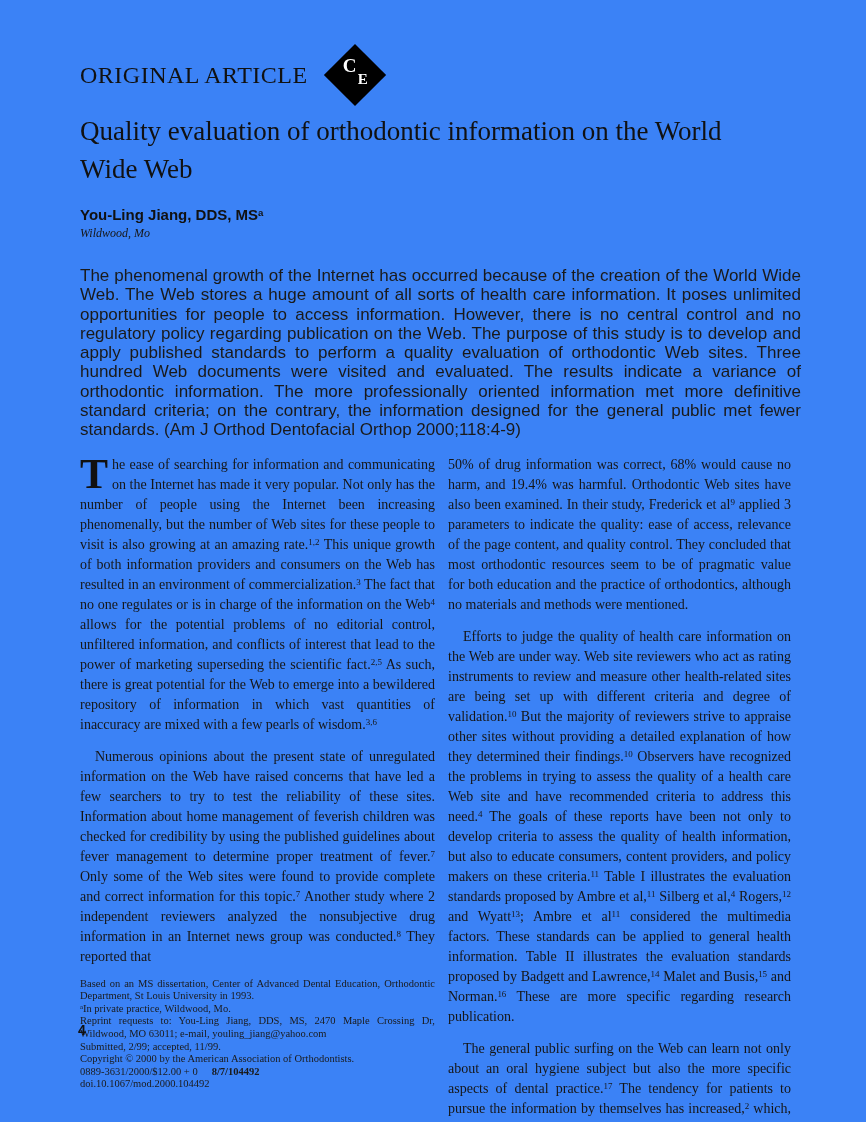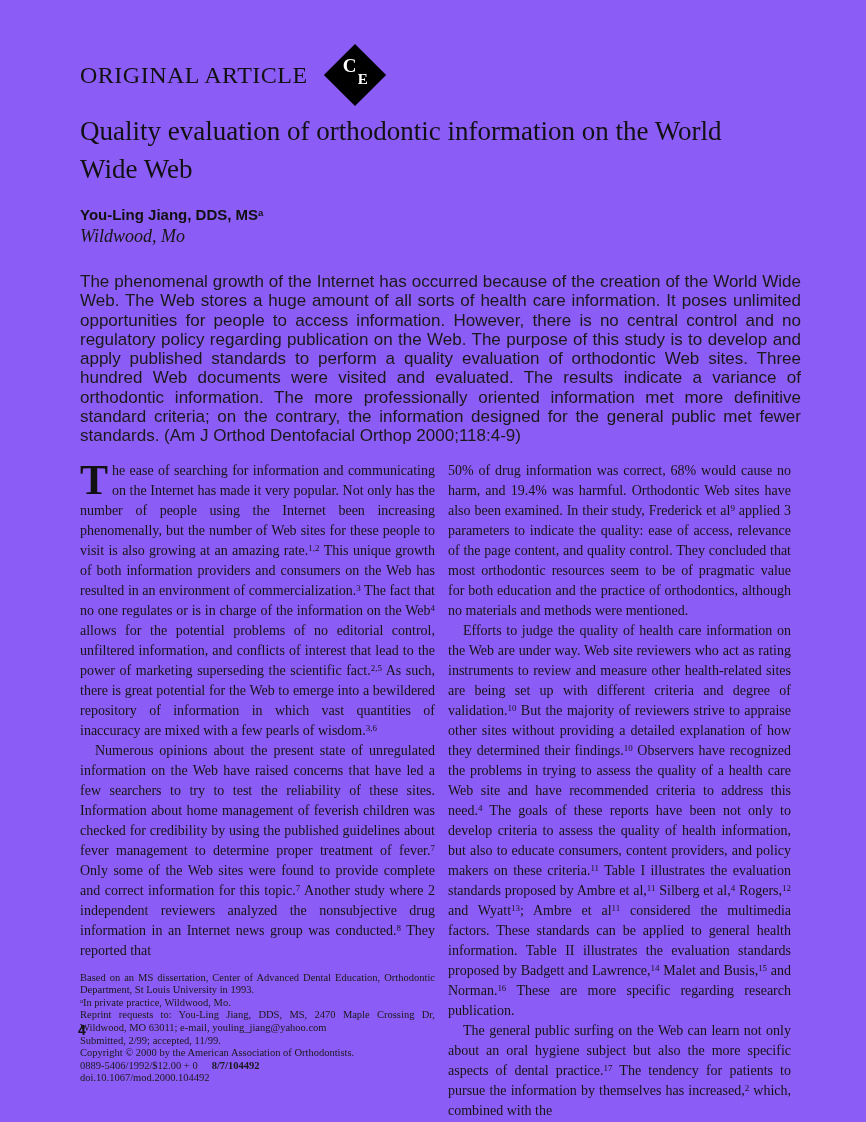--- a/index.html
+++ b/index.html
@@ -1,20 +1,20 @@
 <!DOCTYPE html>
 <html><head>
 <meta charset="utf-8">
 <style>
   html, body { margin: 0; padding: 0; background: #ffffff; }
   .page {
     position: relative;
     width: 866px;
     height: 1122px;
-    background: #8b5cf6;
+    background: #3b82f6;
     color: #161616;
     box-sizing: border-box;
     padding: 44px 65px 0 80px;
     overflow: hidden;
     font-family: "Liberation Serif", serif;
   }
 
   
   .kicker-row {
     display: flex;
@@ -68,21 +68,21 @@
   .author {
     font-family: "Liberation Sans", sans-serif;
     font-weight: bold;
     font-size: 15px;
     margin: 0 0 3px 0;
     color: #111;
   }
   .affiliation {
     font-family: "Liberation Serif", serif;
     font-style: italic;
-    font-size: 18px;
+    font-size: 12px;
     margin: 0 0 25px 0;
   }
   .abstract {
     font-family: "Liberation Sans", sans-serif;
     font-size: 17px;
     line-height: 19.3px;
     text-align: justify;
     margin: 0 0 15px 0;
     color: #1a1a1a;
   }
@@ -96,21 +96,21 @@
   .col-left  { width: 355px; flex: 0 0 355px; }
   .col-right { width: 343px; flex: 0 0 343px; }
   .body-para {
     font-family: "Liberation Serif", serif;
     font-size: 14px;
     line-height: 20px;
     text-align: justify;
     margin: 0;
     color: #161616;
   }
-  .body-para.indent { text-indent: 15px; }
+  .body-para.indent { text-indent: 15px; margin-top: 12px; }
   .dropcap {
     float: left;
     font-weight: bold;
     font-size: 42px;
     line-height: 34px;
     padding: 2px 4px 0 0;
     color: #111;
   }
   sup {
     font-size: 64%;
@@ -171,21 +171,21 @@
     <section class="col col-left">
       <p class="body-para"><span class="dropcap">T</span><span>he ease of searching for information and communicating on the Internet has made it very popular. Not only has the number of people using the Internet been increasing phenomenally, but the number of Web sites for these people to visit is also growing at an amazing rate.<sup>1,2</sup> This unique growth of both information providers and consumers on the Web has resulted in an environment of commercialization.<sup>3</sup> The fact that no one regulates or is in charge of the information on the Web<sup>4</sup> allows for the potential problems of no editorial control, unfiltered information, and conflicts of interest that lead to the power of marketing superseding the scientific fact.<sup>2,5</sup> As such, there is great potential for the Web to emerge into a bewildered repository of information in which vast quantities of inaccuracy are mixed with a few pearls of wisdom.<sup>3,6</sup></span></p>
       <p class="body-para indent">Numerous opinions about the present state of unregulated information on the Web have raised concerns that have led a few searchers to try to test the reliability of these sites. Information about home management of feverish children was checked for credibility by using the published guidelines about fever management to determine proper treatment of fever.<sup>7</sup> Only some of the Web sites were found to provide complete and correct information for this topic.<sup>7</sup> Another study where 2 independent reviewers analyzed the nonsubjective drug information in an Internet news group was conducted.<sup>8</sup> They reported that</p>
 
       <div class="footnotes">
         <p>Based on an MS dissertation, Center of Advanced Dental Education, Orthodontic Department, St Louis University in 1993.</p>
         <p><sup>a</sup>In private practice, Wildwood, Mo.</p>
         <p>Reprint requests to: You-Ling Jiang, DDS, MS, 2470 Maple Crossing Dr, Wildwood, MO 63011; e-mail, youling_jiang@yahoo.com</p>
         <p>Submitted, 2/99; accepted, 11/99.</p>
         <p>Copyright © 2000 by the American Association of Orthodontists.</p>
-        <p><span>0889-5406/1992/$12.00 + 0</span><span class="fn-code-bold">8/7/104492</span></p>
+        <p><span>0889-3631/2000/$12.00 + 0</span><span class="fn-code-bold">8/7/104492</span></p>
         <p>doi.10.1067/mod.2000.104492</p>
       </div>
     </section>
 
     <section class="col col-right">
       <p class="body-para">50% of drug information was correct, 68% would cause no harm, and 19.4% was harmful. Orthodontic Web sites have also been examined. In their study, Frederick et al<sup>9</sup> applied 3 parameters to indicate the quality: ease of access, relevance of the page content, and quality control. They concluded that most orthodontic resources seem to be of pragmatic value for both education and the practice of orthodontics, although no materials and methods were mentioned.</p>
       <p class="body-para indent">Efforts to judge the quality of health care information on the Web are under way. Web site reviewers who act as rating instruments to review and measure other health-related sites are being set up with different criteria and degree of validation.<sup>10</sup> But the majority of reviewers strive to appraise other sites without providing a detailed explanation of how they determined their findings.<sup>10</sup> Observers have recognized the problems in trying to assess the quality of a health care Web site and have recommended criteria to address this need.<sup>4</sup> The goals of these reports have been not only to develop criteria to assess the quality of health information, but also to educate consumers, content providers, and policy makers on these criteria.<sup>11</sup> Table I illustrates the evaluation standards proposed by Ambre et al,<sup>11</sup> Silberg et al,<sup>4</sup> Rogers,<sup>12</sup> and Wyatt<sup>13</sup>; Ambre et al<sup>11</sup> considered the multimedia factors. These standards can be applied to general health information. Table II illustrates the evaluation standards proposed by Badgett and Lawrence,<sup>14</sup> Malet and Busis,<sup>15</sup> and Norman.<sup>16</sup> These are more specific regarding research publication.</p>
       <p class="body-para indent">The general public surfing on the Web can learn not only about an oral hygiene subject but also the more specific aspects of dental practice.<sup>17</sup> The tendency for patients to pursue the information by themselves has increased,<sup>2</sup> which, combined with the</p>
     </section>
 

